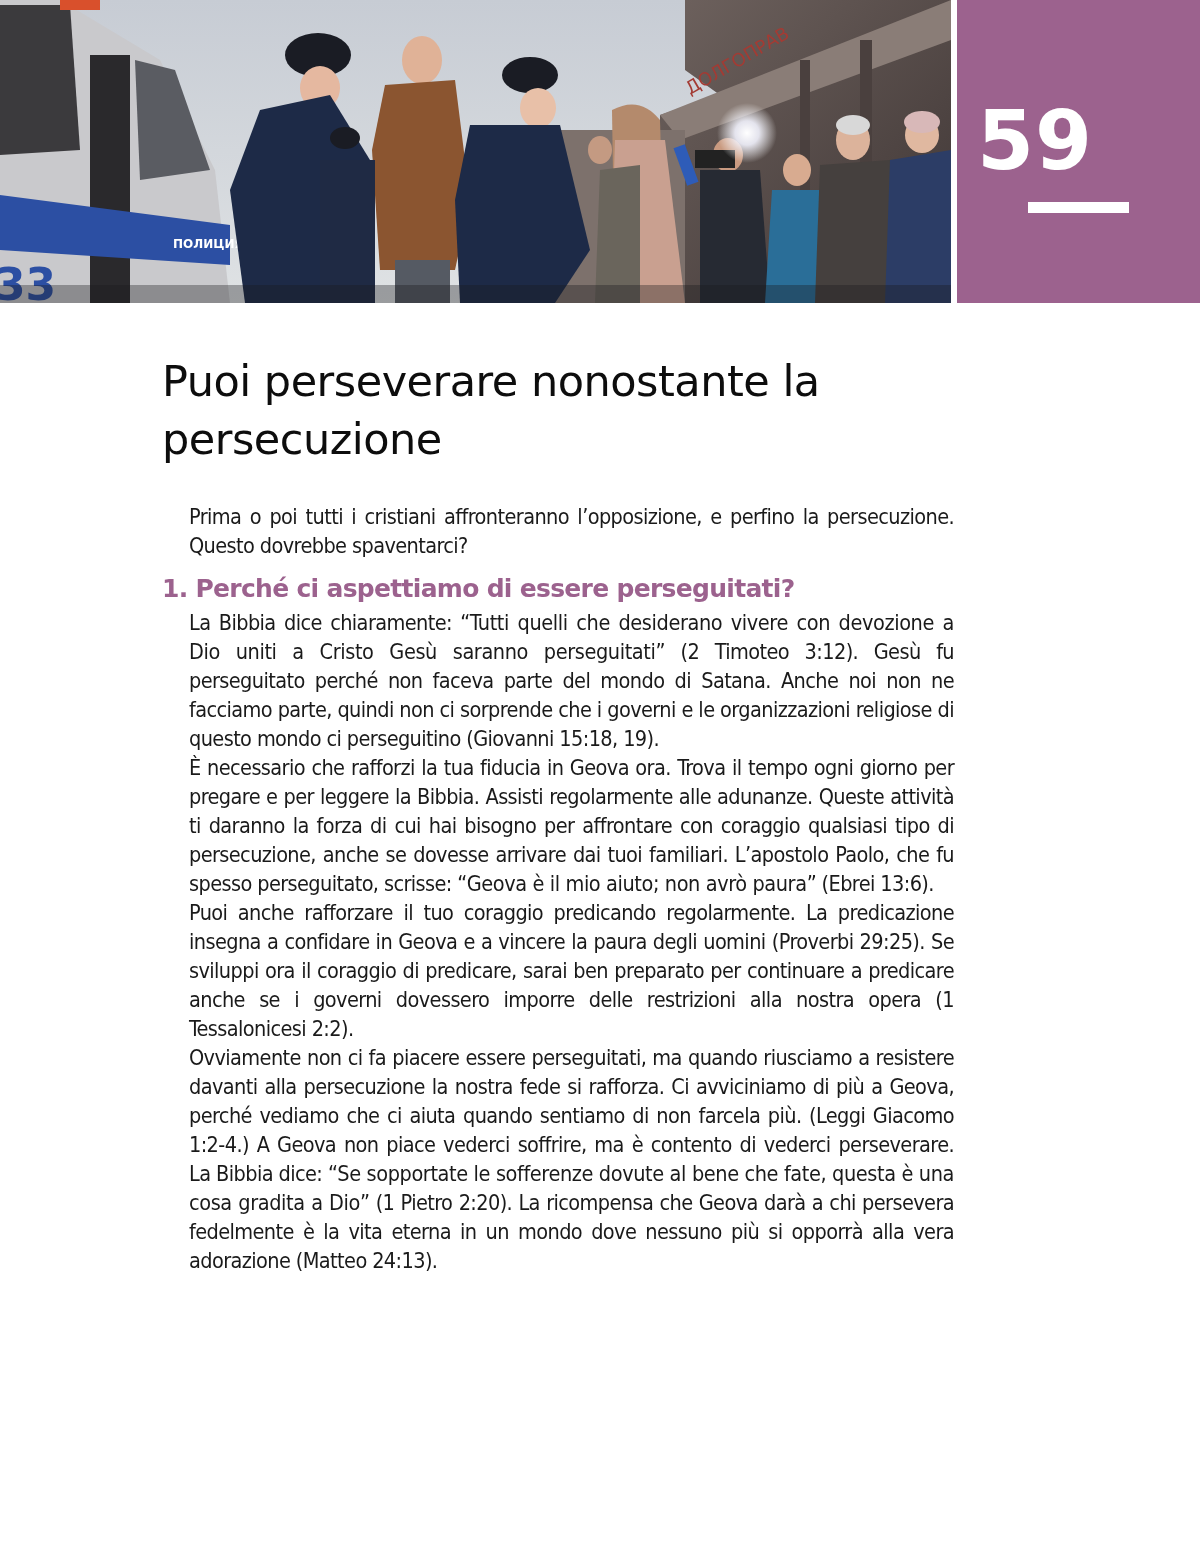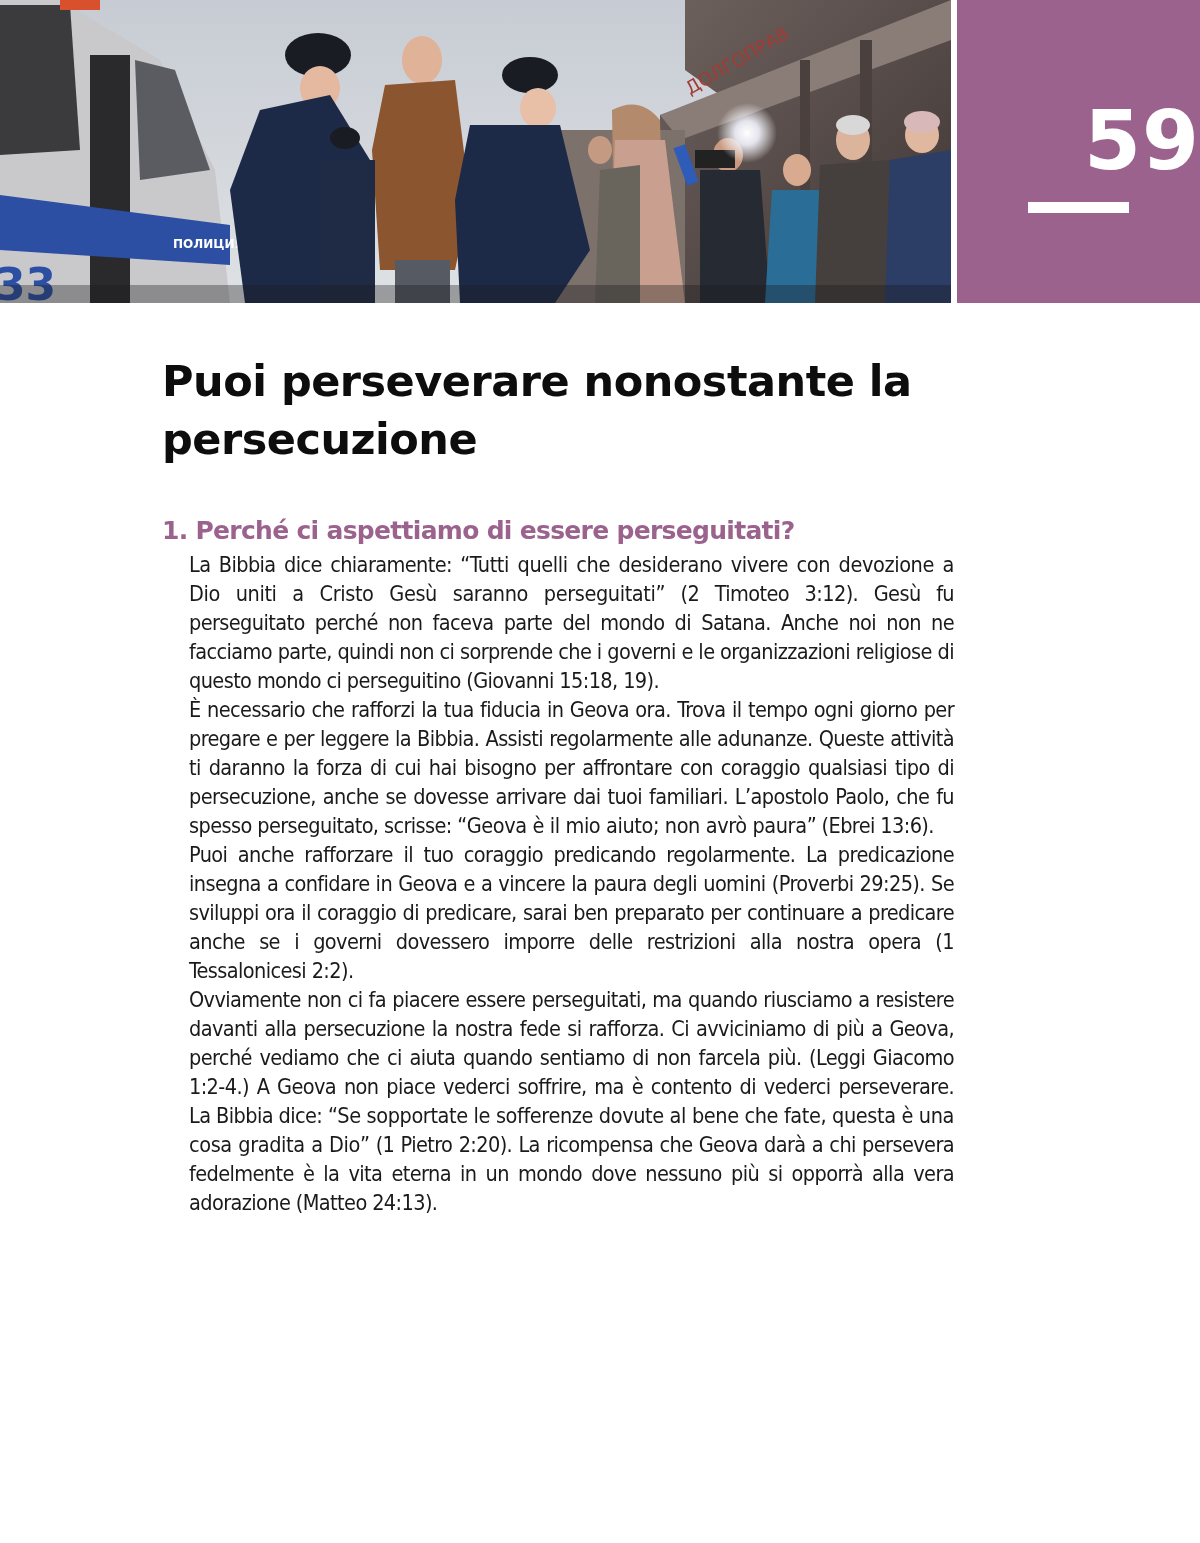--- a/index.html
+++ b/index.html
@@ -4,27 +4,27 @@
 <style>
   html, body { margin: 0; padding: 0; background: #ffffff; }
   body { width: 1200px; height: 1543px; position: relative; overflow: hidden;
          font-family: "Liberation Sans", "DejaVu Sans", sans-serif; color: #1a1a1a; }
 
   .hero { position: absolute; left: 0; top: 0; width: 951px; height: 303px; overflow: hidden;
           background: linear-gradient(180deg, #c9cfd6 0%, #b8bec7 35%, #6b6560 60%, #2d2a2c 100%); }
   .hero svg { display: block; }
 
   .chapter-box { position: absolute; left: 957px; top: 0; width: 243px; height: 303px; background: #9c628e; }
-  .chapter-number { position: absolute; left: 0; right: 0; top: 100px; text-align: right; color: #ffffff;
+  .chapter-number { position: absolute; left: 0; right: 0; top: 100px; text-align: left; color: #ffffff;
                     font-family: "DejaVu Sans", sans-serif; font-weight: bold; font-size: 82px; line-height: 1;
-                    letter-spacing: 1px; padding-left: 8px; }
+                    letter-spacing: 1px; padding-left: 20px; }
   .chapter-rule { position: absolute; left: 1028px; top: 202px; width: 101px; height: 11px; background: #ffffff; }
 
   .title { position: absolute; left: 162px; top: 352px; width: 760px; margin: 0;
-           font-family: "DejaVu Sans", sans-serif; font-weight: bold; font-size: 43px; line-height: 58px;
+           font-family: "DejaVu Sans", sans-serif; font-weight: normal; font-size: 43px; line-height: 58px;
            letter-spacing: -0.5px; color: #0d0d0d; }
 
   .content { position: absolute; left: 162px; top: 502px; width: 792px; }
   .para { margin: 0 0 0 27px; font-size: 21.5px; line-height: 29px; text-align: justify;
           font-family: "DejaVu Sans", sans-serif; font-stretch: condensed; letter-spacing: -0.6px; }
   .para b { font-weight: normal; letter-spacing: -0.4px; }
   .para + .para { }
   .q { margin: 15px 0 5px 0; color: #9c628e; font-weight: bold; font-size: 25px; line-height: 28px;
        font-family: "DejaVu Sans", sans-serif; letter-spacing: -0.7px; }
 </style>
@@ -108,20 +108,21 @@
 </div>
 
 <div class="chapter-box">
   <div class="chapter-number">59</div>
 </div>
 <div class="chapter-rule"></div>
 
 <h1 class="title">Puoi perseverare nonostante la persecuzione</h1>
 
 <div class="content">
+  <p class="para">Prima o poi tutti i cristiani affronteranno l’opposizione, e perfino la persecuzione. Questo dovrebbe spaventarci?</p>
 
   <h2 class="q">1. Perché ci aspettiamo di essere perseguitati?</h2>
   <p class="para"><span>La Bibbia dice chiaramente: “</span><b>Tutti quelli che desiderano vivere con devozione a Dio uniti a Cristo Gesù saranno perseguitati</b><span>” (2 Timoteo 3:12). Gesù fu perseguitato perché non faceva parte del mondo di Satana. Anche noi non ne facciamo parte, quindi non ci sorprende che i governi e le organizzazioni religiose di questo mondo ci perseguitino (Giovanni 15:18, 19).</span></p>
 
   <p class="para"><span>È necessario che rafforzi la tua fiducia in Geova ora. Trova il tempo ogni giorno per pregare e per leggere la Bibbia. Assisti regolarmente alle adunanze. Queste attività ti daranno la forza di cui hai bisogno per affrontare con coraggio qualsiasi tipo di persecuzione, anche se dovesse arrivare dai tuoi familiari. L’apostolo Paolo, che fu spesso perseguitato, scrisse: “</span><b>Geova è il mio aiuto; non avrò paura</b><span>” (Ebrei 13:6).</span></p>
   <p class="para"><span>Puoi anche rafforzare il tuo coraggio predicando regolarmente. La predicazione insegna a confidare in Geova e a vincere la paura degli uomini (Proverbi 29:25). Se sviluppi ora il coraggio di predicare, sarai ben preparato per continuare a predicare anche se i governi dovessero imporre delle restrizioni alla nostra opera (1 Tessalonicesi 2:2).</span></p>
 
   <p class="para"><span>Ovviamente non ci fa piacere essere perseguitati, ma quando riusciamo a resistere davanti alla persecuzione la nostra fede si rafforza. Ci avviciniamo di più a Geova, perché vediamo che ci aiuta quando sentiamo di non farcela più. (Leggi Giacomo 1:2-4.) A Geova non piace vederci soffrire, ma è contento di vederci perseverare. La Bibbia dice: “</span><b>Se sopportate le sofferenze dovute al bene che fate, questa è una cosa gradita a Dio</b><span>” (1 Pietro 2:20). La ricompensa che Geova darà a chi persevera fedelmente è la vita eterna in un mondo dove nessuno più si opporrà alla vera adorazione (Matteo 24:13).</span></p>
 </div>
 

